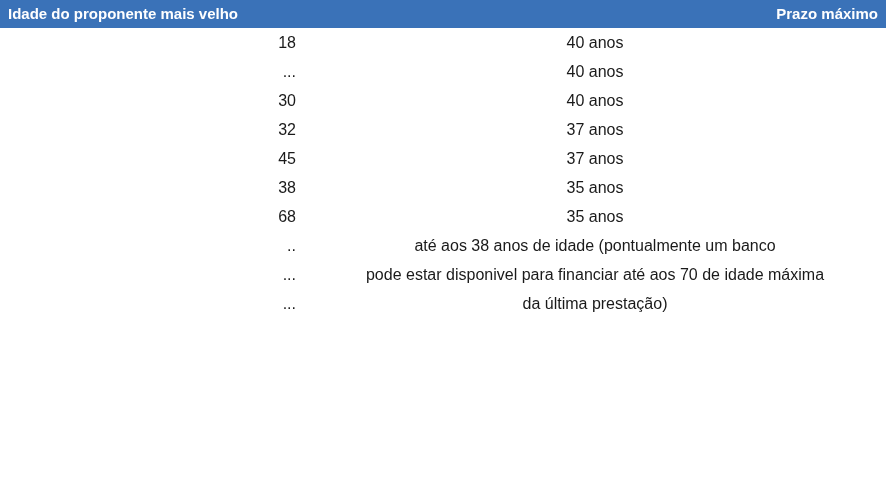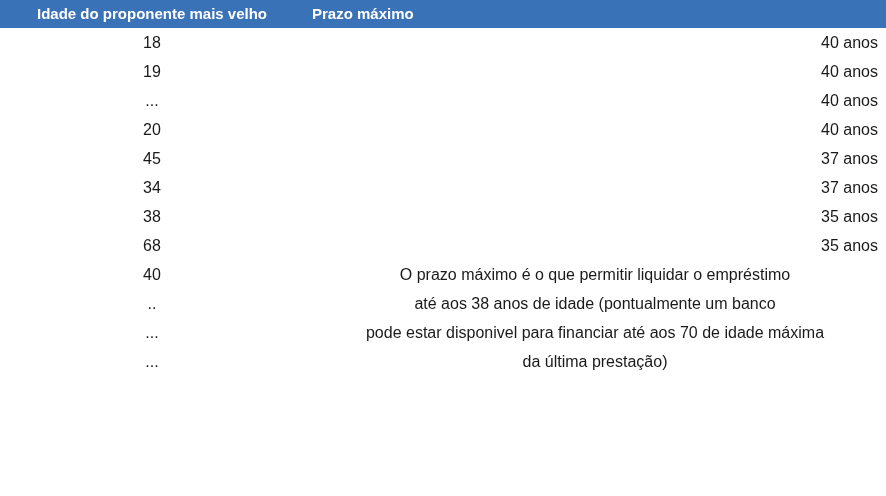--- a/index.html
+++ b/index.html
@@ -27,42 +27,42 @@
     background: #3a72b8;
     color: #ffffff;
     font-weight: bold;
     font-size: 15px;
     padding: 5px 8px 6px 8px;
     height: 24px;
     box-sizing: border-box;
   }
   th.col-age {
     width: 304px;
-    text-align: center;
+    text-align: left;
   }
   th.col-term {
     width: 582px;
-    text-align: left;
+    text-align: right;
   }
   table.data-table tbody td {
     font-size: 16px;
     color: #1a1a1a;
     padding: 2px 8px;
     height: 29px;
     line-height: 22px;
     box-sizing: border-box;
     vertical-align: middle;
   }
   td.cell-age {
     width: 304px;
-    text-align: center;
+    text-align: right;
   }
   td.cell-term {
     width: 582px;
-    text-align: right;
+    text-align: center;
   }
   .note-row td.cell-term {
     text-align: center;
   }
 </style>
 </head>
 <body>
 
 <div class="table-wrap">
   <table class="data-table">
@@ -71,50 +71,42 @@
         <th class="col-age">Idade do proponente mais velho</th>
         <th class="col-term">Prazo máximo</th>
       </tr>
     </thead>
     <tbody id="table-body">
         <tr>
           <td class="cell-age">18</td>
           <td class="cell-term">40 anos</td>
         </tr>
         <tr>
-          <td class="cell-age">19</td>
-          <td class="cell-term">40 anos</td>
-        </tr>
-        <tr>
           <td class="cell-age">...</td>
           <td class="cell-term">40 anos</td>
         </tr>
         <tr>
-          <td class="cell-age">20</td>
+          <td class="cell-age">30</td>
           <td class="cell-term">40 anos</td>
         </tr>
         <tr>
-          <td class="cell-age">45</td>
+          <td class="cell-age">32</td>
           <td class="cell-term">37 anos</td>
         </tr>
         <tr>
-          <td class="cell-age">34</td>
+          <td class="cell-age">45</td>
           <td class="cell-term">37 anos</td>
         </tr>
         <tr>
           <td class="cell-age">38</td>
           <td class="cell-term">35 anos</td>
         </tr>
         <tr>
           <td class="cell-age">68</td>
           <td class="cell-term">35 anos</td>
-        </tr>
-        <tr class="note-row">
-          <td class="cell-age">40</td>
-          <td class="cell-term">O prazo máximo é o que permitir liquidar o empréstimo</td>
         </tr>
         <tr class="note-row">
           <td class="cell-age">..</td>
           <td class="cell-term">até aos 38 anos de idade (pontualmente um banco</td>
         </tr>
         <tr class="note-row">
           <td class="cell-age">...</td>
           <td class="cell-term">pode estar disponivel para financiar até aos 70 de idade máxima</td>
         </tr>
         <tr class="note-row">

